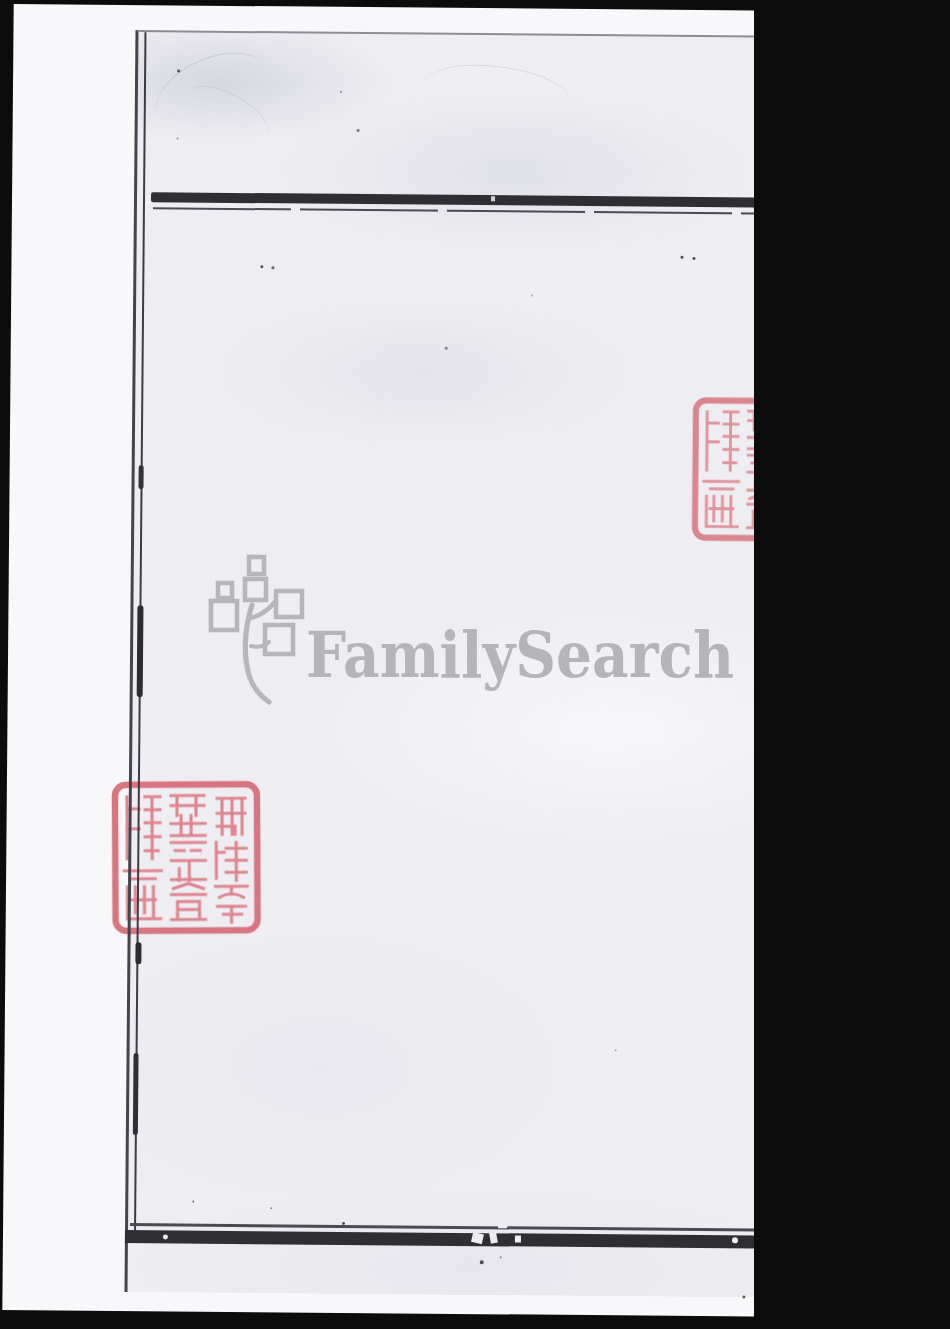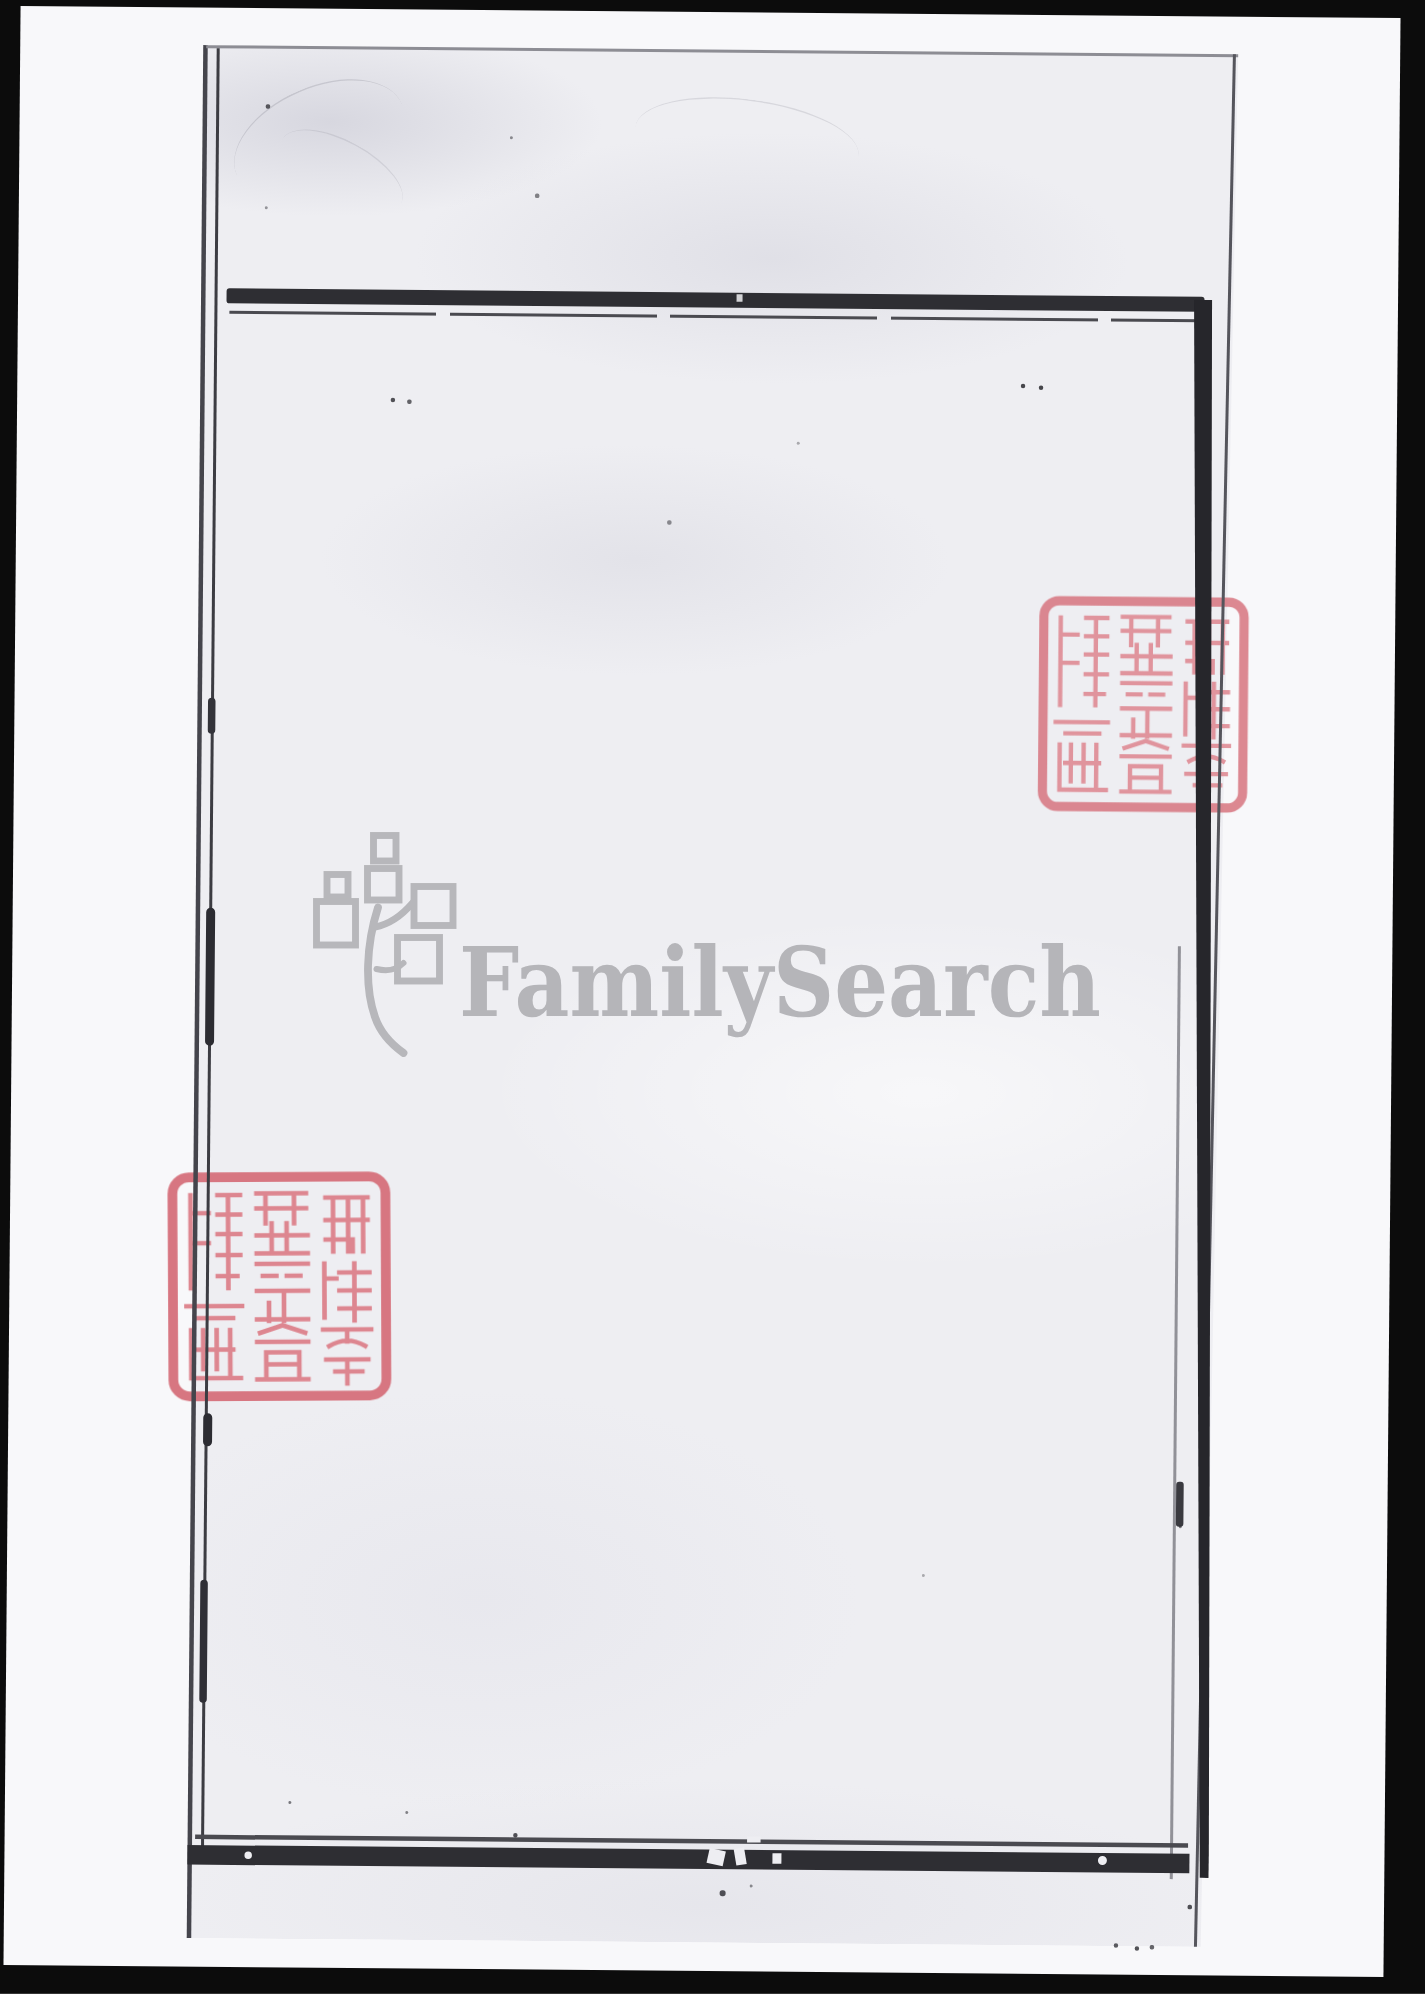--- a/index.html
+++ b/index.html
@@ -1,16 +1,16 @@
 <!DOCTYPE html>
 <html><head>
 <meta charset="utf-8">
 <style>
   html,body{margin:0;padding:0;background:#0c0c0c;}
-  #stage{position:relative;width:950px;height:1329px;background:#0c0c0c;overflow:hidden;
+  #stage{position:relative;width:754px;height:1329px;background:#0c0c0c;overflow:hidden;
          font-family:"DejaVu Serif","Liberation Serif",serif;}
   .abs{position:absolute;}
   
   .paper{left:8px;top:8px;width:920px;height:1306px;background:#f8f8fa;
          transform:rotate(0.5deg);transform-origin:50% 50%;}
   
   .page{left:124px;top:25px;width:688px;height:1262px;background-color:#eeeef2;
         clip-path:polygon(0 0,688px 0,674px 1262px,0 1262px);
         background-image:
           radial-gradient(260px 90px at 12% 4%, rgba(196,196,208,.55), transparent 70%),

